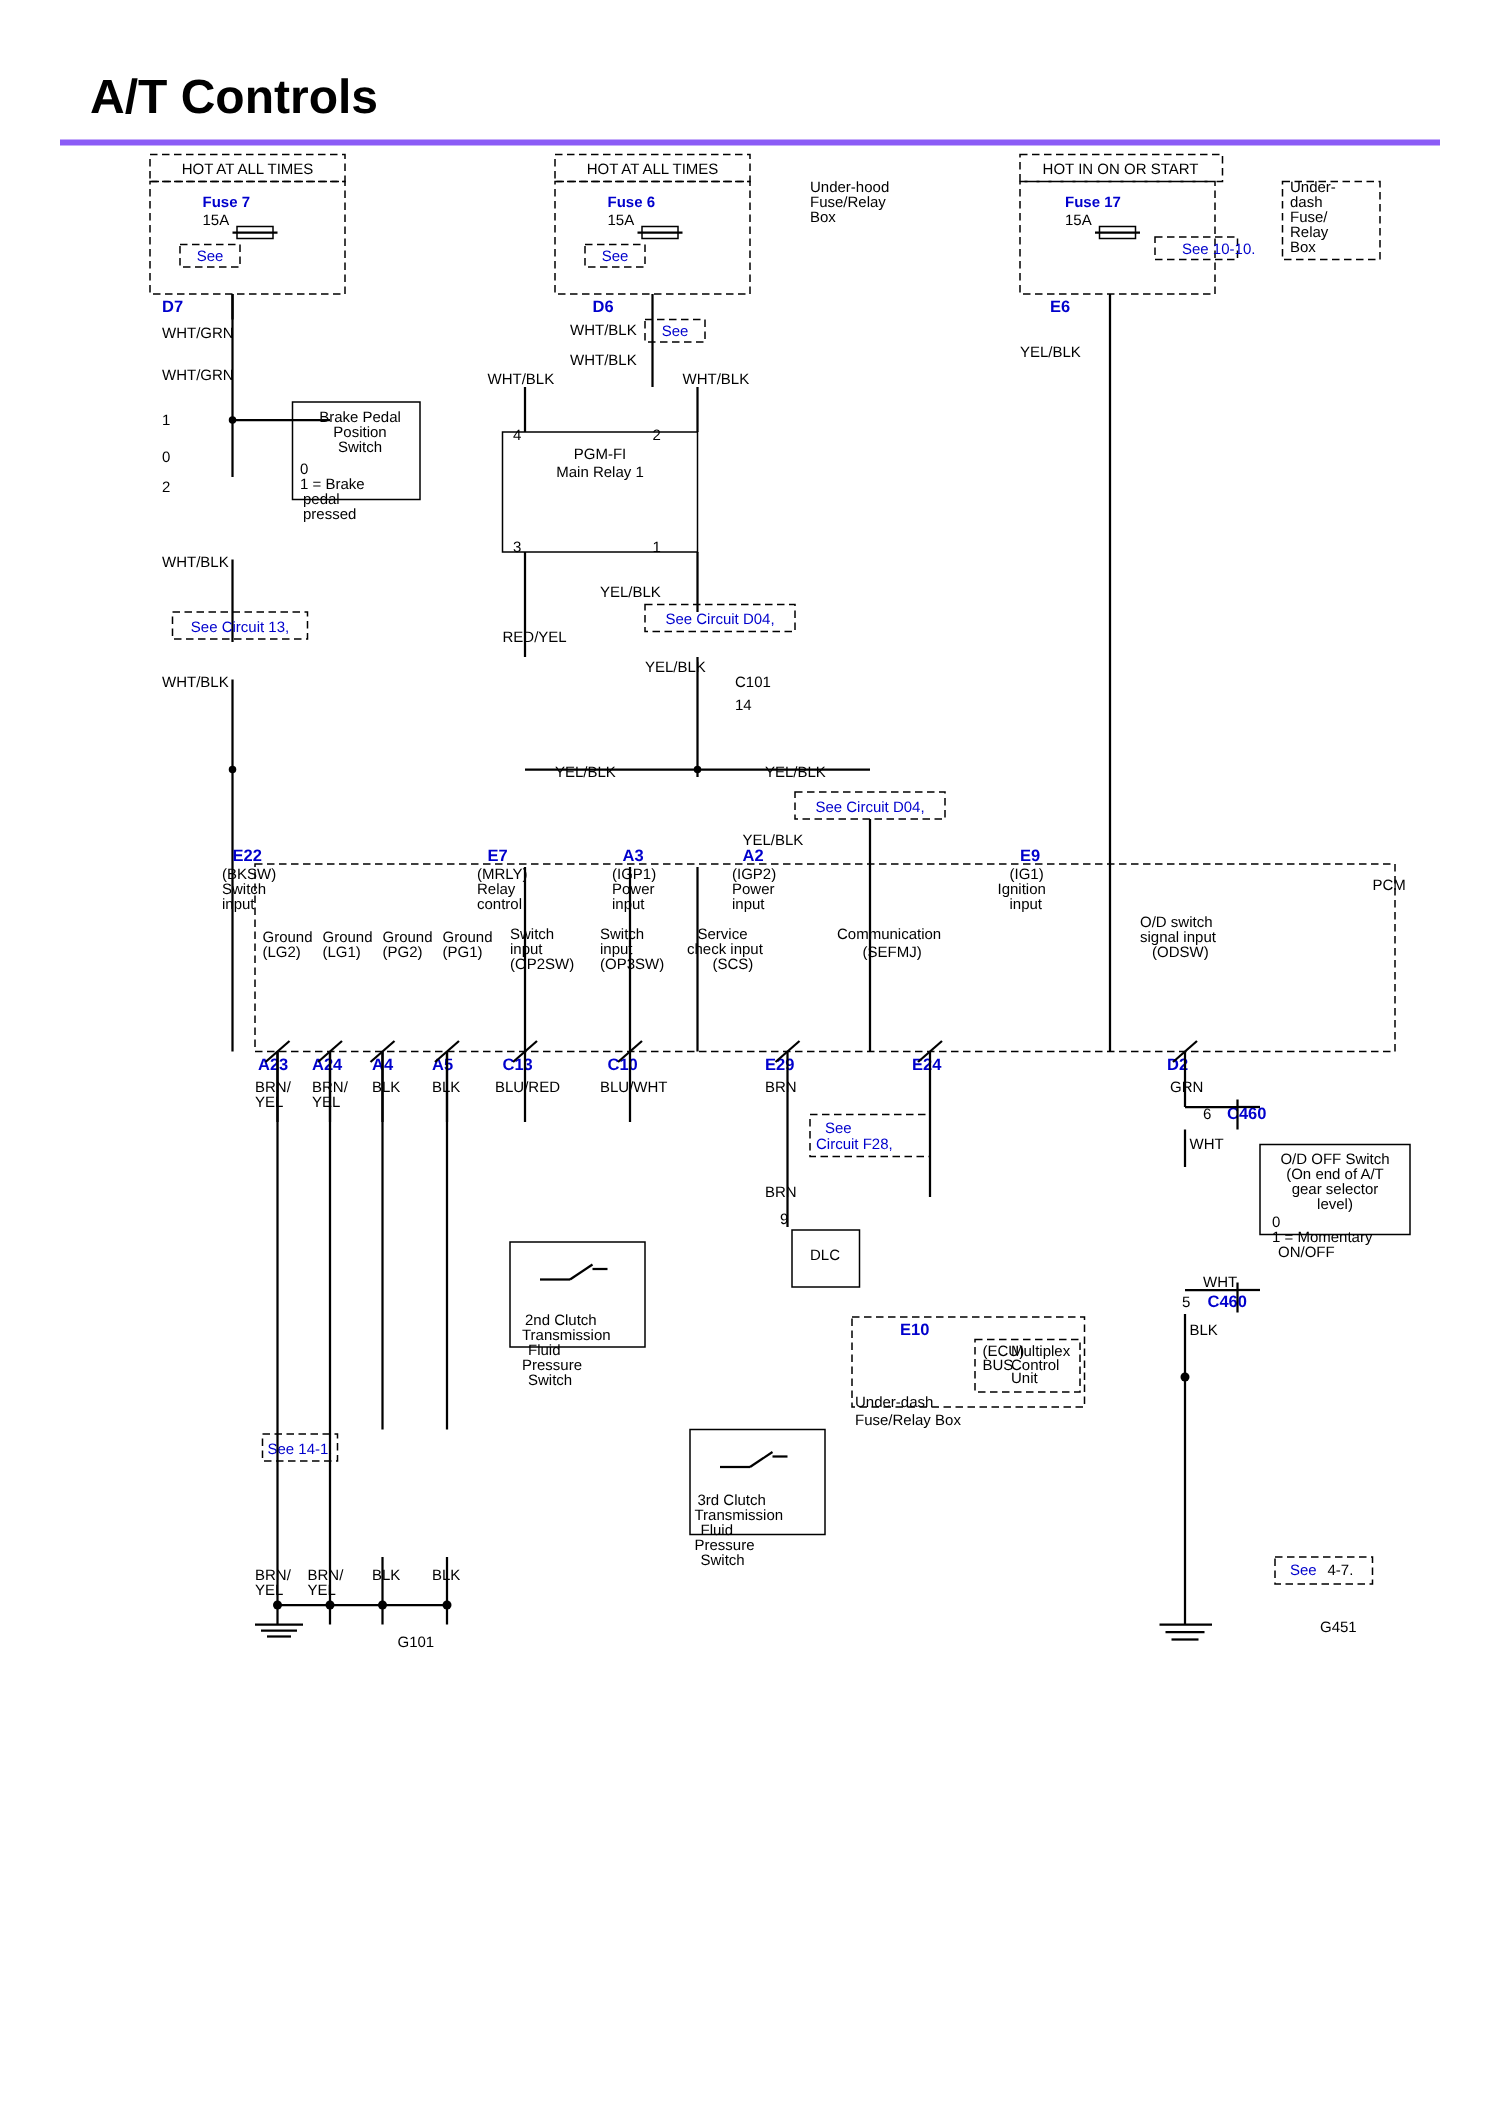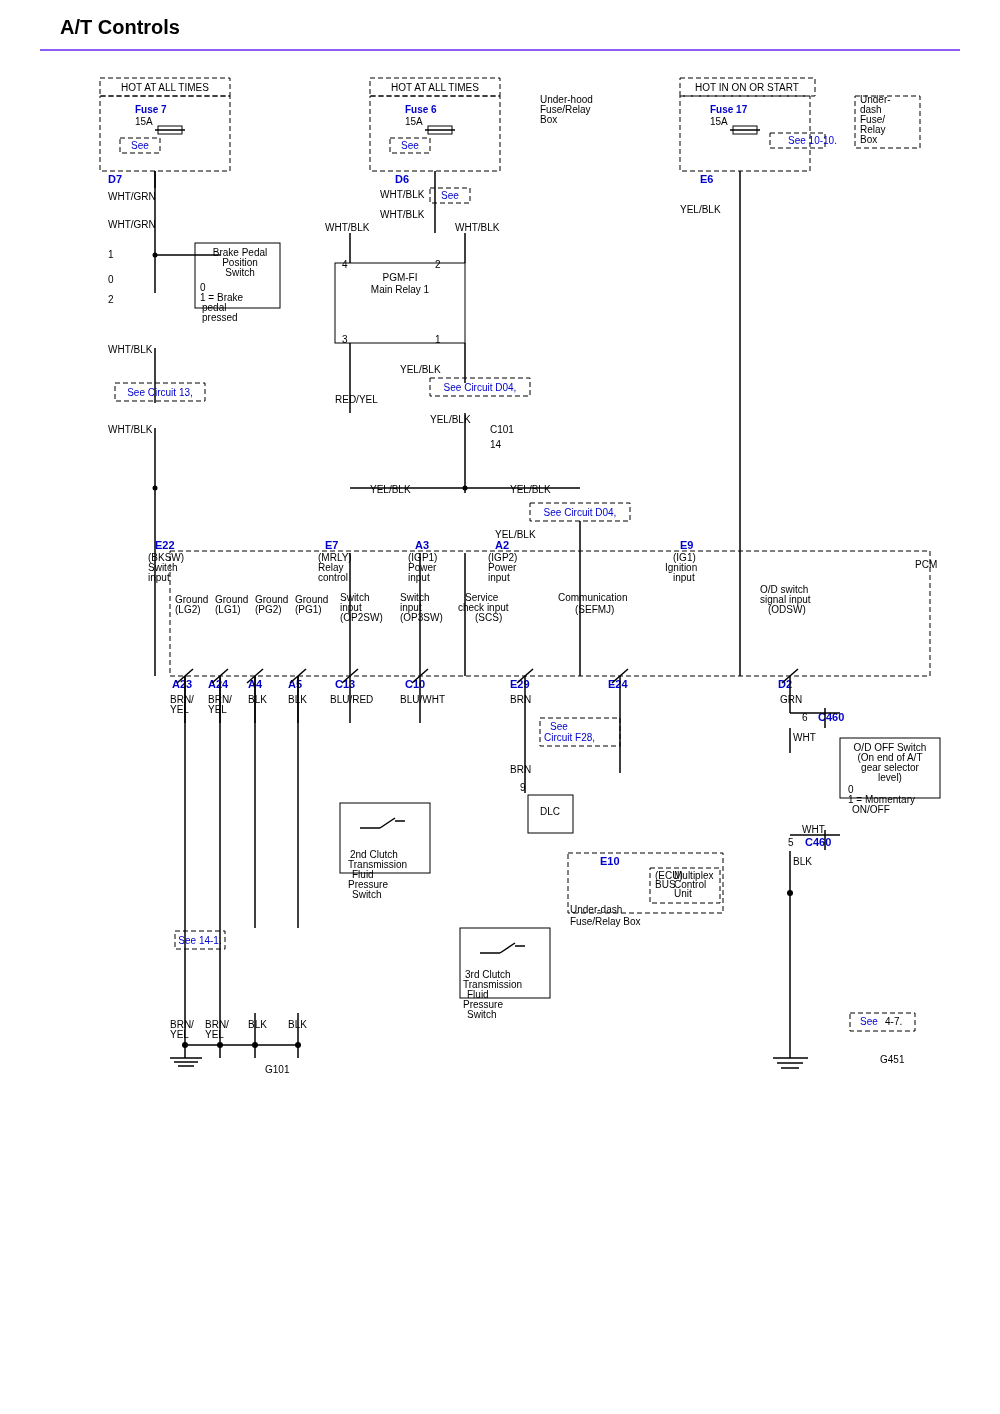--- a/index.html
+++ b/index.html
@@ -6,29 +6,29 @@
     body {
       background: #fff;
       font-family: Arial, sans-serif;
       font-size: 11px;
       color: #000;
       width: 1000px;
       min-height: 1414px;
       position: relative;
     }
     .page-title {
-      font-size: 20px;
+      font-size: 32px;
       font-weight: bold;
-      padding: 16px 0 10px 60px;
+      padding: 46px 0 10px 60px;
     }
     .diagram-container {
       position: relative;
       margin: 0 40px;
-      border-top: 2px solid #8b5cf6;
-      padding-top: 22px;
+      border-top: 4px solid #8b5cf6;
+      padding-top: 1px;
     }
     svg {
       width: 100%;
       height: 1260px;
       display: block;
     }
   </style>
 </head>
 <body>
 

